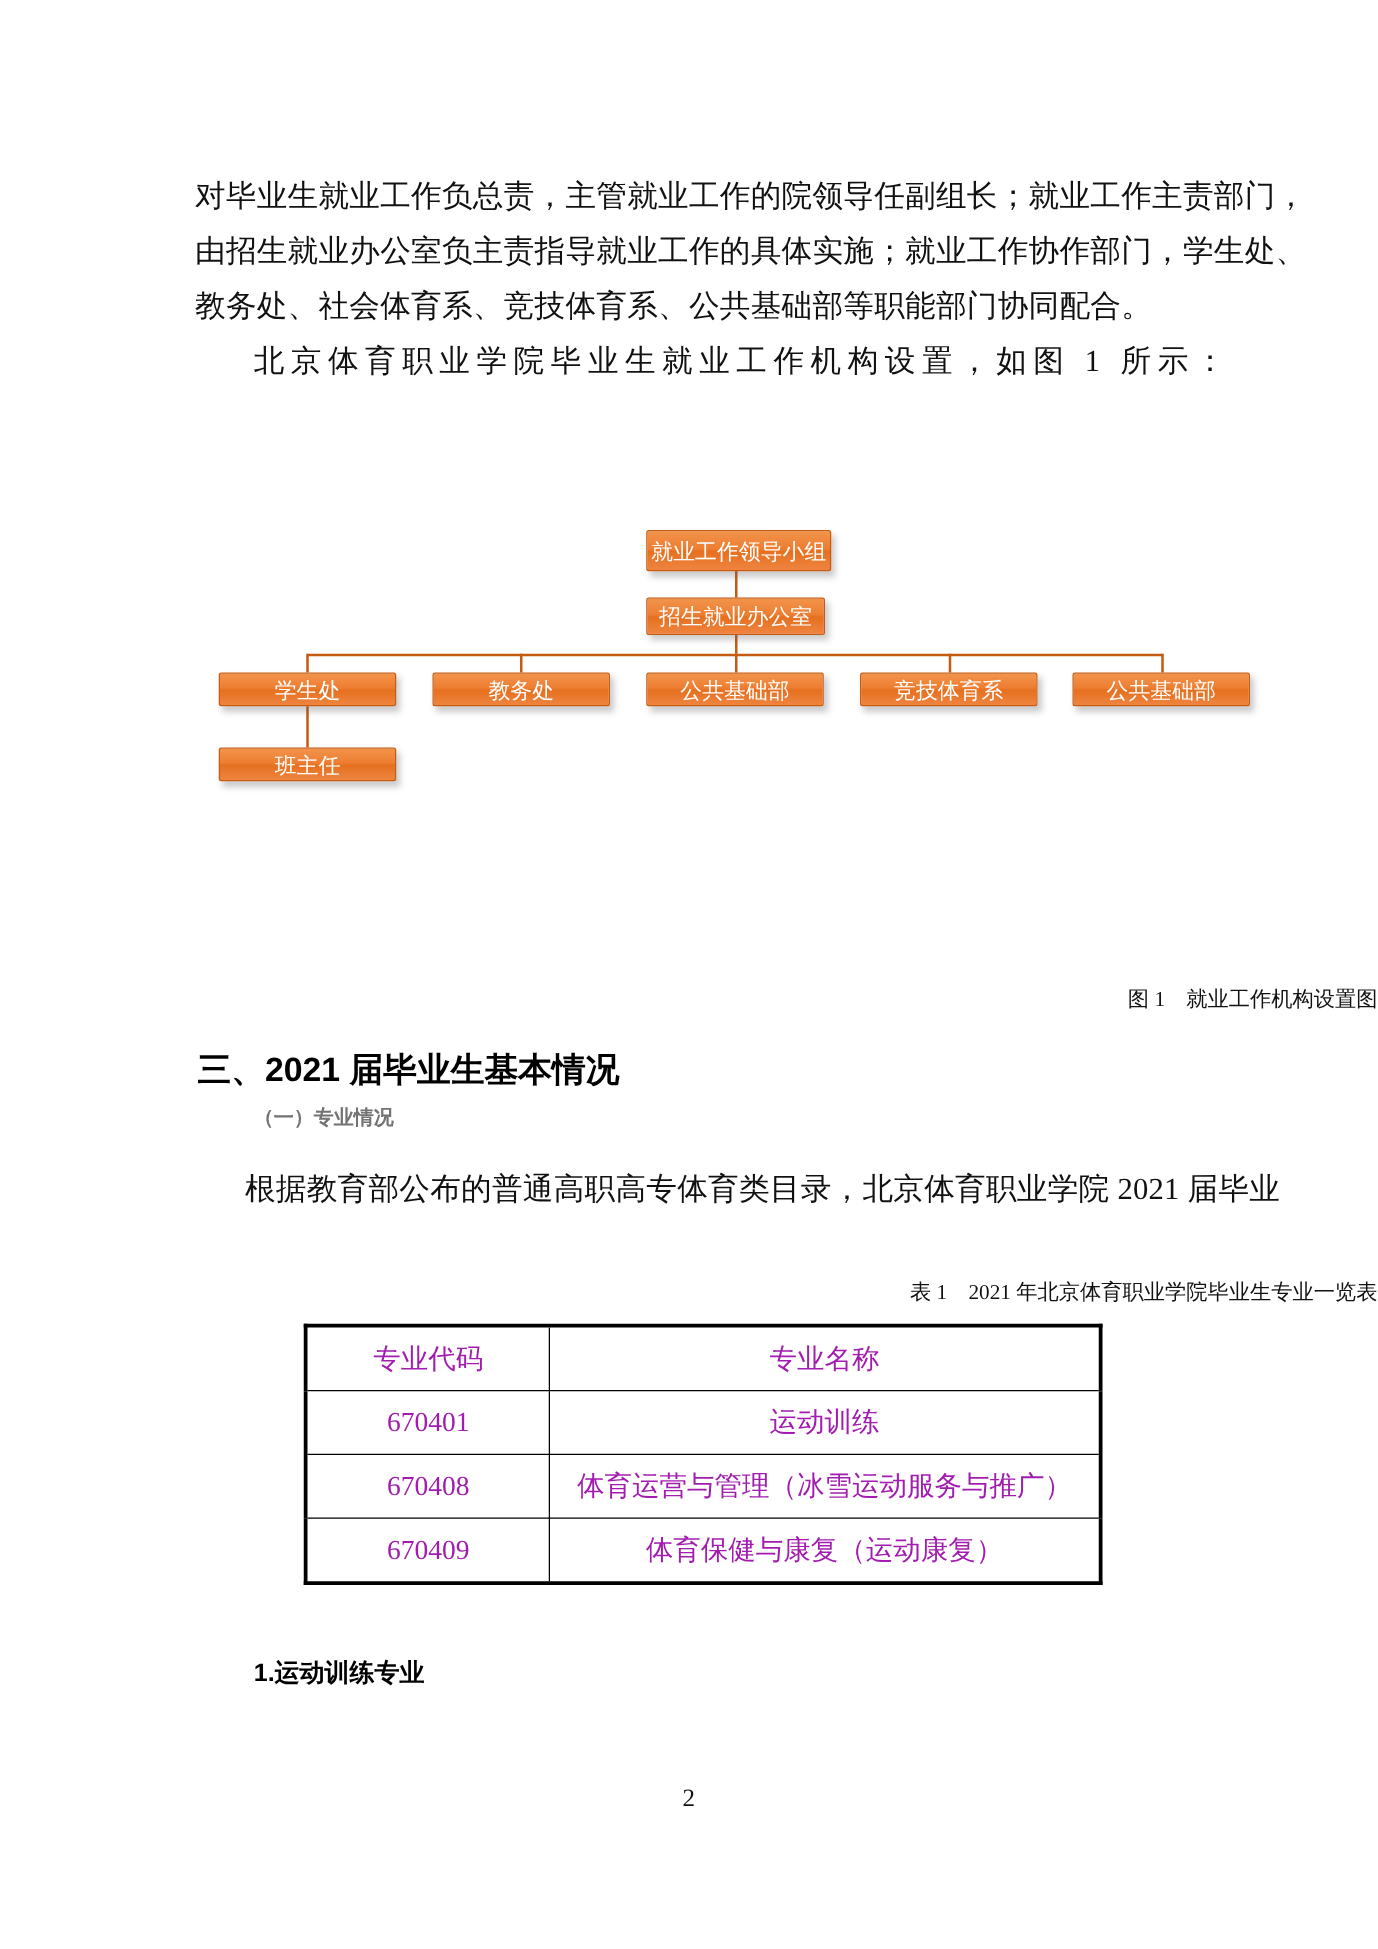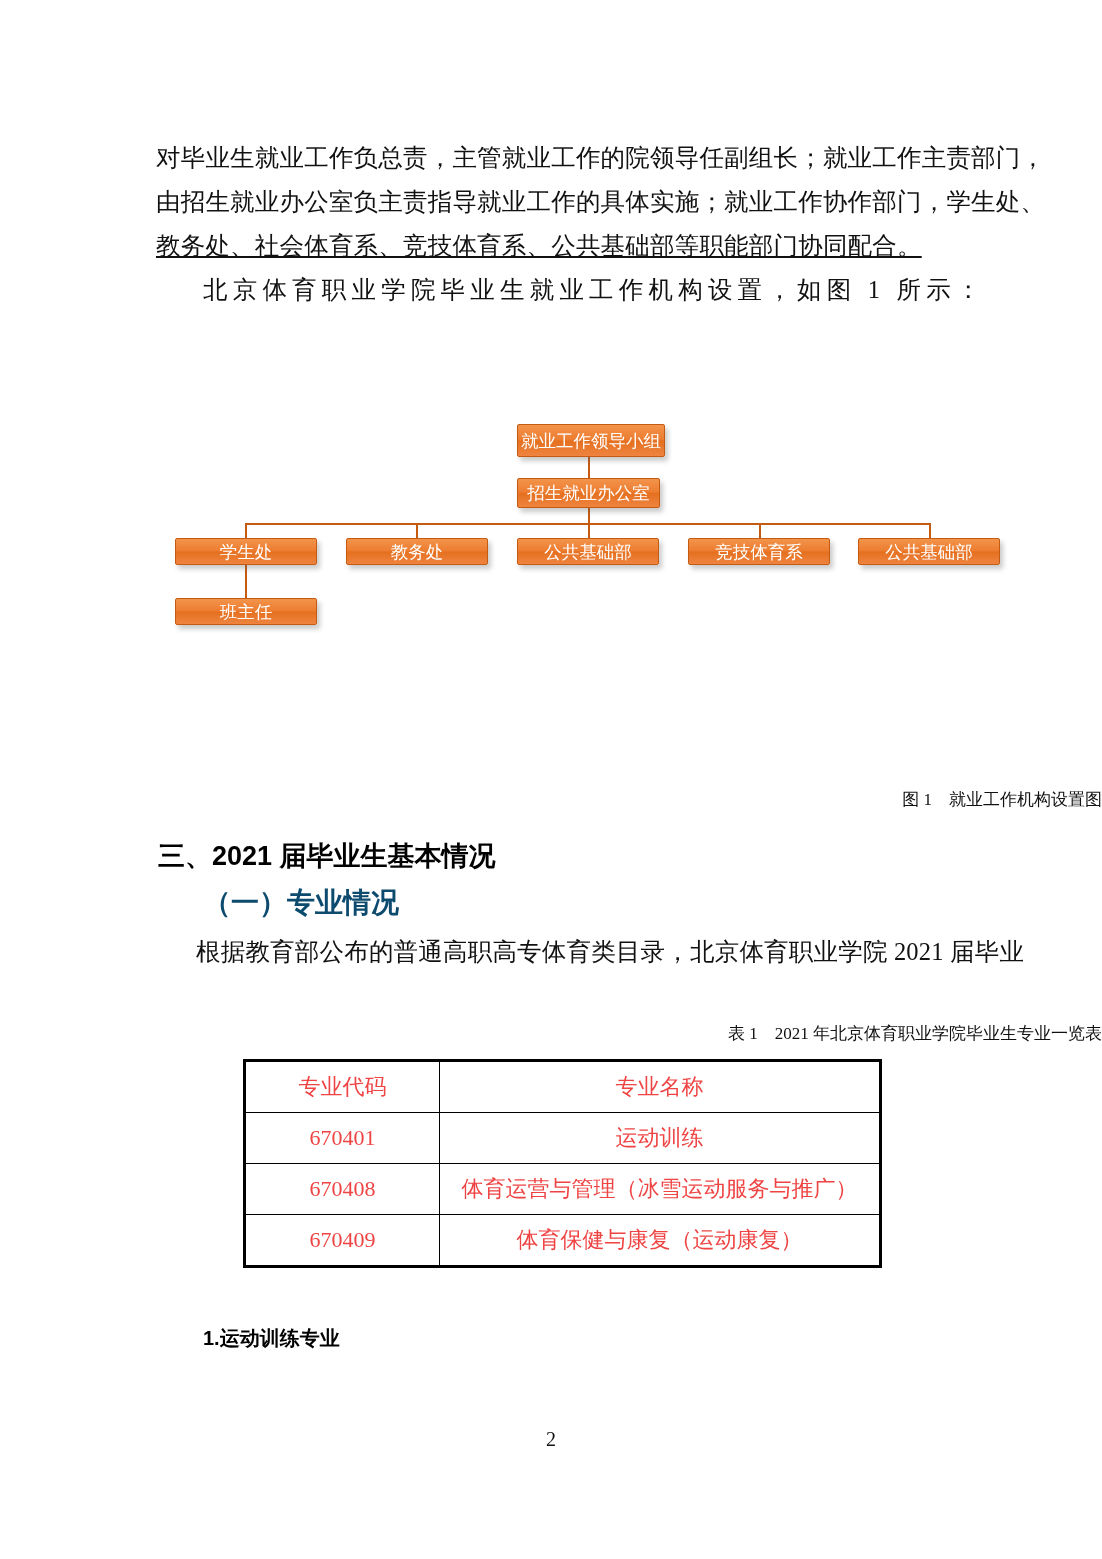--- a/index.html
+++ b/index.html
@@ -38,22 +38,22 @@
     font-family: "Liberation Sans", "DejaVu Sans", sans-serif;
     font-weight: bold;
     font-size: 27px;
     color: #000000;
     white-space: nowrap;
   }
   .h-sub {
     position: absolute;
     font-family: "Liberation Sans", "DejaVu Sans", sans-serif;
     font-weight: bold;
-    font-size: 28px;
-    color: #0c4a6e;
+    font-size: 16px;
+    color: #737373;
     white-space: nowrap;
   }
   .h-num {
     position: absolute;
     font-family: "Liberation Sans", "DejaVu Sans", sans-serif;
     font-weight: bold;
     font-size: 20px;
     color: #000000;
     white-space: nowrap;
   }
@@ -105,21 +105,21 @@
     left: 243px;
     top: 1059px;
     width: 616px;
     border-collapse: collapse;
     table-layout: fixed;
   }
   #majors-table td {
     border: 1px solid #000000;
     font-size: 22px;
     text-align: center;
-    color: #ef4444;
+    color: #a21caf;
     height: 50px;
     padding: 0 4px;
   }
   #majors-table .c-code { width: 185px; }
   #majors-table .c-name { width: 431px; }
   #majors-table .outer-top td { border-top-width: 3px; }
   #majors-table tr:last-child td { border-bottom-width: 3px; }
   #majors-table td:first-child { border-left-width: 3px; }
   #majors-table td:last-child { border-right-width: 3px; }
 
@@ -134,21 +134,21 @@
     color: #111111;
   }
 </style>
 </head>
 <body>
 
 <div class="page">
 
   <div class="para" style="left:156px; top:180px;">由招生就业办公室负主责指导就业工作的具体实施；就业工作协作部门，学生处、</div>
   <div class="para" style="left:156px; top:136px;">对毕业生就业工作负总责，主管就业工作的院领导任副组长；就业工作主责部门，</div>
-  <div class="para" style="left:156px; top:224px;text-decoration:underline;">教务处、社会体育系、竞技体育系、公共基础部等职能部门协同配合。</div>
+  <div class="para" style="left:156px; top:224px;">教务处、社会体育系、竞技体育系、公共基础部等职能部门协同配合。</div>
 
   <div class="para indent-wide" style="left:203px; top:268px;">北京体育职业学院毕业生就业工作机构设置，如图 1 所示：</div>
 
   <div id="org-chart">
 
     <div class="conn v" style="left:438px; top:65px; height:33px;"></div>
 
     <div class="conn v" style="left:438px; top:128px; height:15px;"></div>
 
     <div class="conn h" style="left:96px; top:143px; width:684px;"></div>

